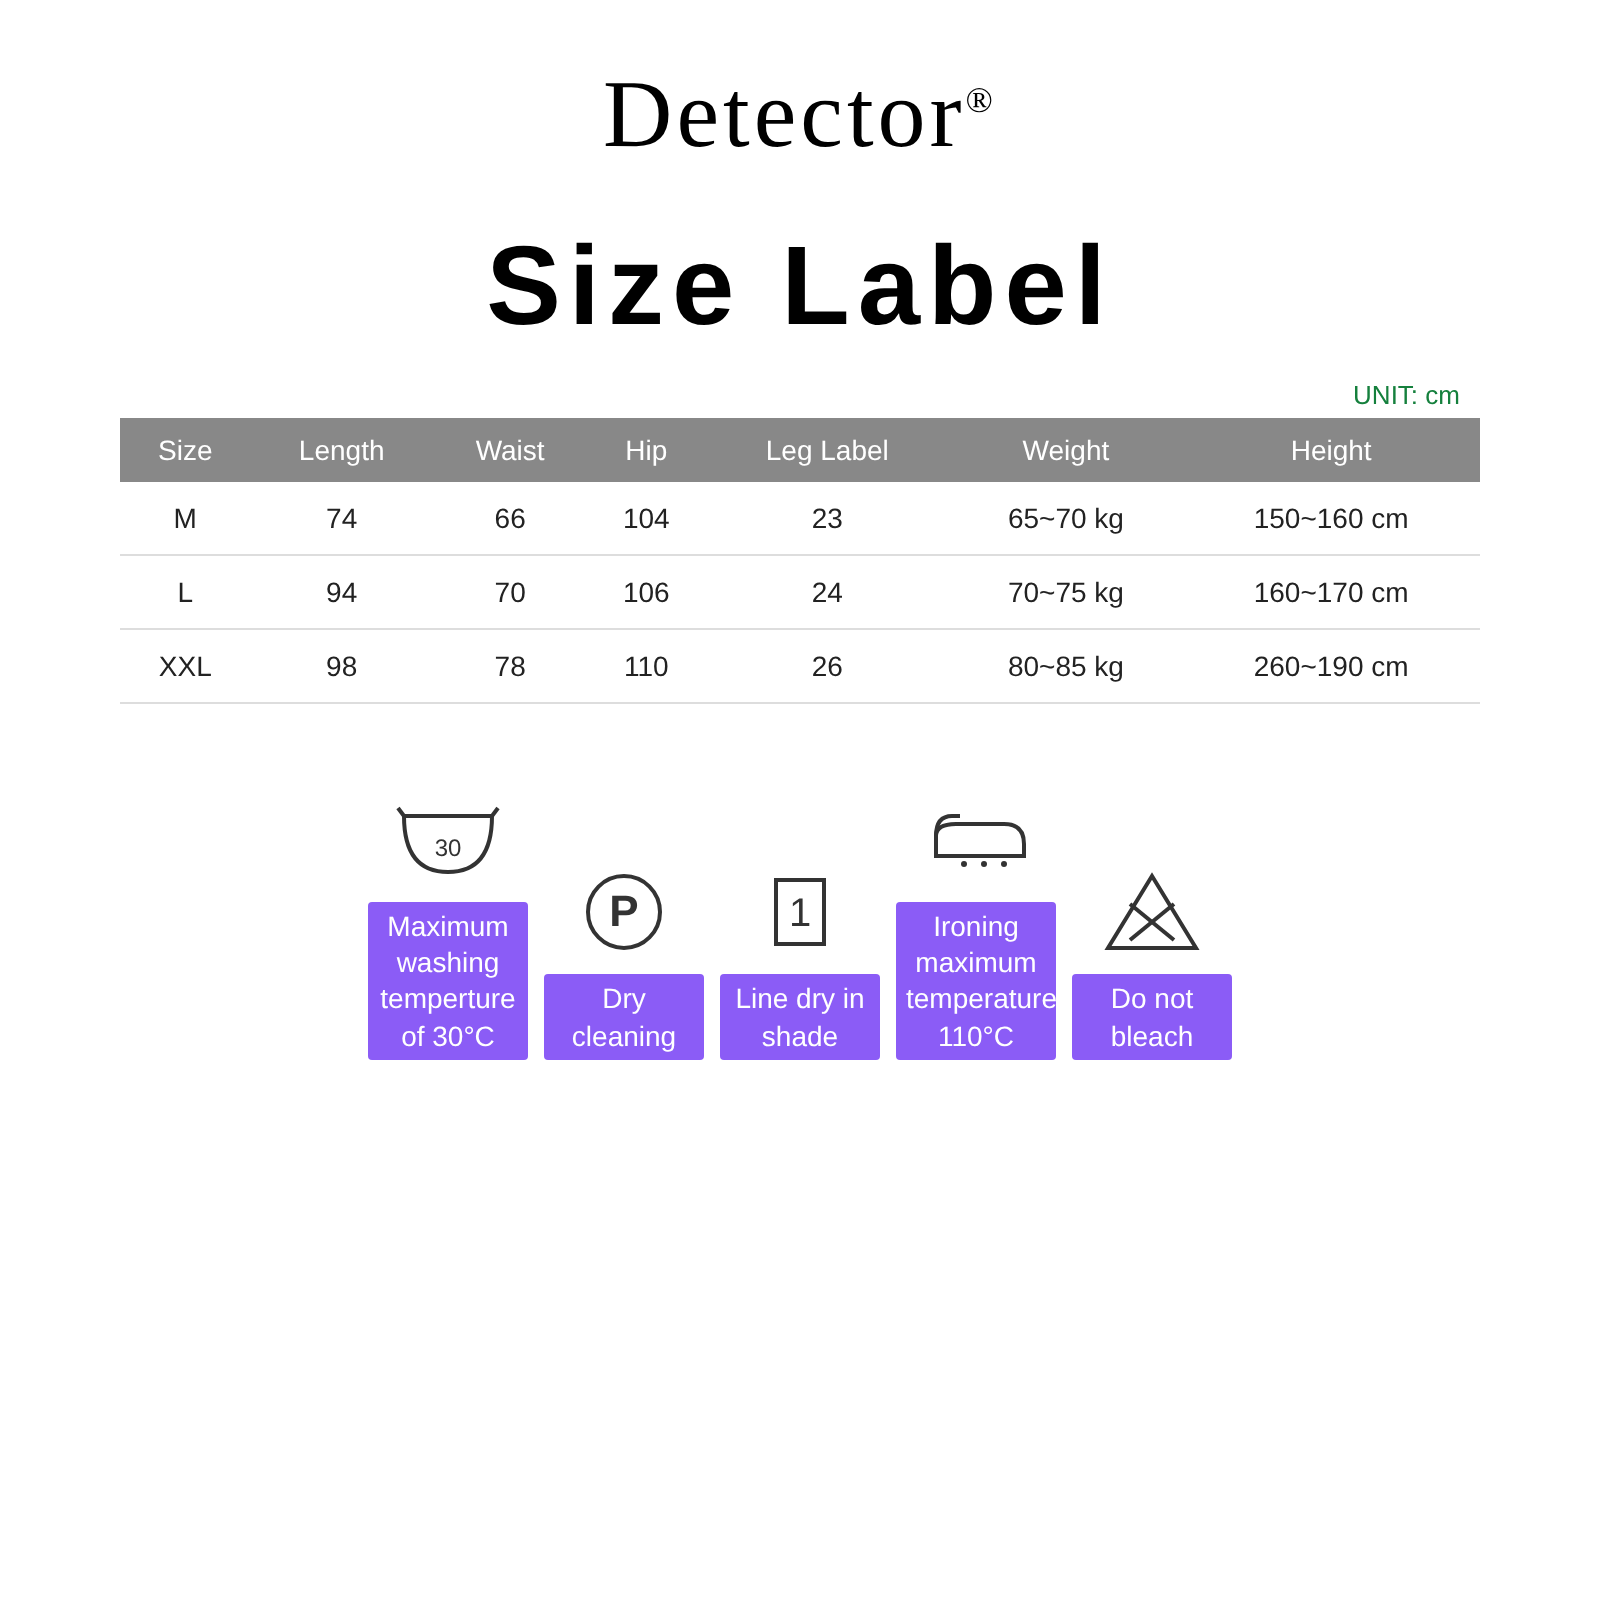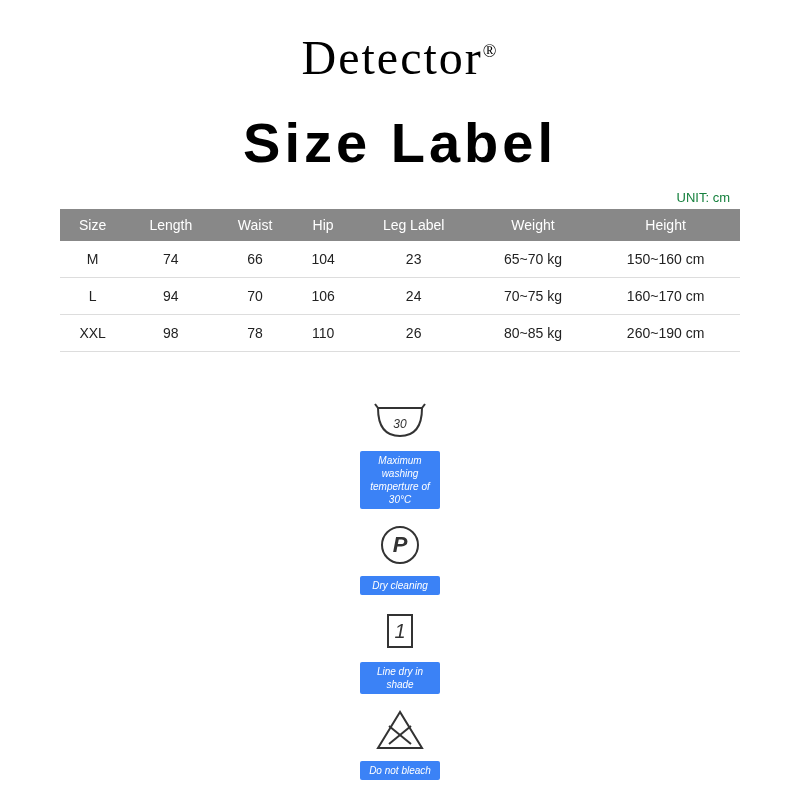--- a/index.html
+++ b/index.html
@@ -65,44 +65,43 @@
     }
     tbody td {
       padding: 10px 6px;
       text-align: center;
       color: #222;
       font-size: 14px;
     }
     .care-section {
       width: 100%;
       display: flex;
-      flex-direction: column;
+      flex-direction: row;
       justify-content: center;
-      align-items: center;
+      align-items: flex-end;
       gap: 8px;
       margin-top: 40px;
-      font-style: italic;
     }
     .care-item {
       display: flex;
       flex-direction: column;
       align-items: center;
       gap: 4px;
     }
     .care-icon-box {
       width: 60px;
       height: 55px;
       display: flex;
       align-items: center;
       justify-content: center;
     }
     .care-label {
-      background-color: #3b82f6;
+      background-color: #8b5cf6;
       color: #fff;
-      font-size: 10px;
+      font-size: 14px;
       text-align: center;
       padding: 3px 5px;
       border-radius: 2px;
       width: 80px;
       line-height: 1.3;
     }
     
     svg {
       display: block;
     }
@@ -195,20 +194,37 @@
       <div class="care-icon-box">
         <svg width="52" height="44" viewBox="0 0 52 44">
 
           <rect x="14" y="6" width="24" height="32" fill="none" stroke="#333" stroke-width="2"></rect>
           <text x="26" y="29" text-anchor="middle" font-size="20" fill="#333" font-family="Arial">1</text>
         </svg>
       </div>
       <div class="care-label">Line dry in shade</div>
     </div>
 
+    <div class="care-item">
+      <div class="care-icon-box">
+        <svg width="52" height="44" viewBox="0 0 52 44">
+
+          <path d="M6 30 L6 20 Q6 14 16 14 L40 14 Q50 14 50 24 L50 30 Z" fill="none" stroke="#333" stroke-width="2"></path>
+
+          <line x1="6" y1="30" x2="50" y2="30" stroke="#333" stroke-width="2"></line>
+
+          <path d="M6 20 Q6 10 14 10 L18 10" fill="none" stroke="#333" stroke-width="2"></path>
+
+          <circle cx="20" cy="34" r="1.5" fill="#333"></circle>
+          <circle cx="30" cy="34" r="1.5" fill="#333"></circle>
+          <circle cx="40" cy="34" r="1.5" fill="#333"></circle>
+        </svg>
+      </div>
+      <div class="care-label">Ironing maximum temperature 110°C</div>
+    </div>
 
     <div class="care-item">
       <div class="care-icon-box">
         <svg width="52" height="44" viewBox="0 0 52 44">
 
           <polygon points="26,4 4,40 48,40" fill="none" stroke="#333" stroke-width="2"></polygon>
 
           <line x1="15" y1="18" x2="37" y2="36" stroke="#333" stroke-width="2"></line>
           <line x1="37" y1="18" x2="15" y2="36" stroke="#333" stroke-width="2"></line>
         </svg>

